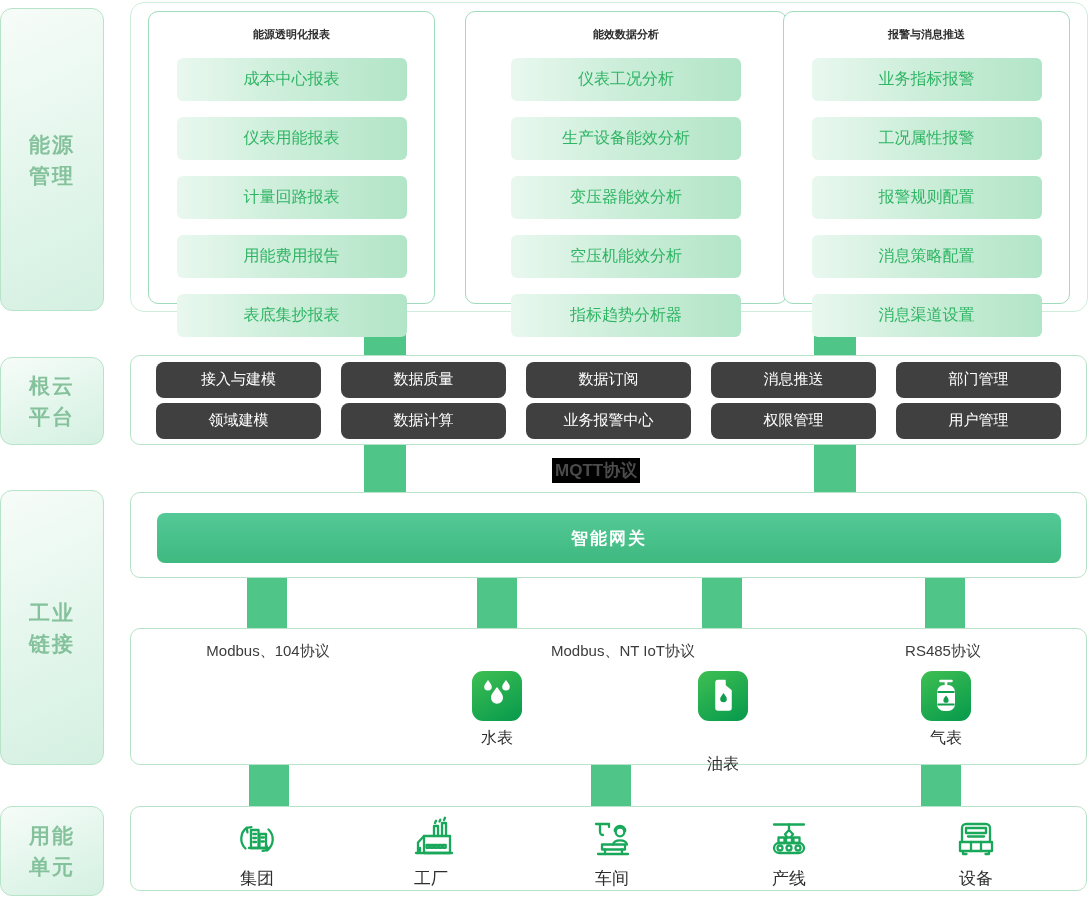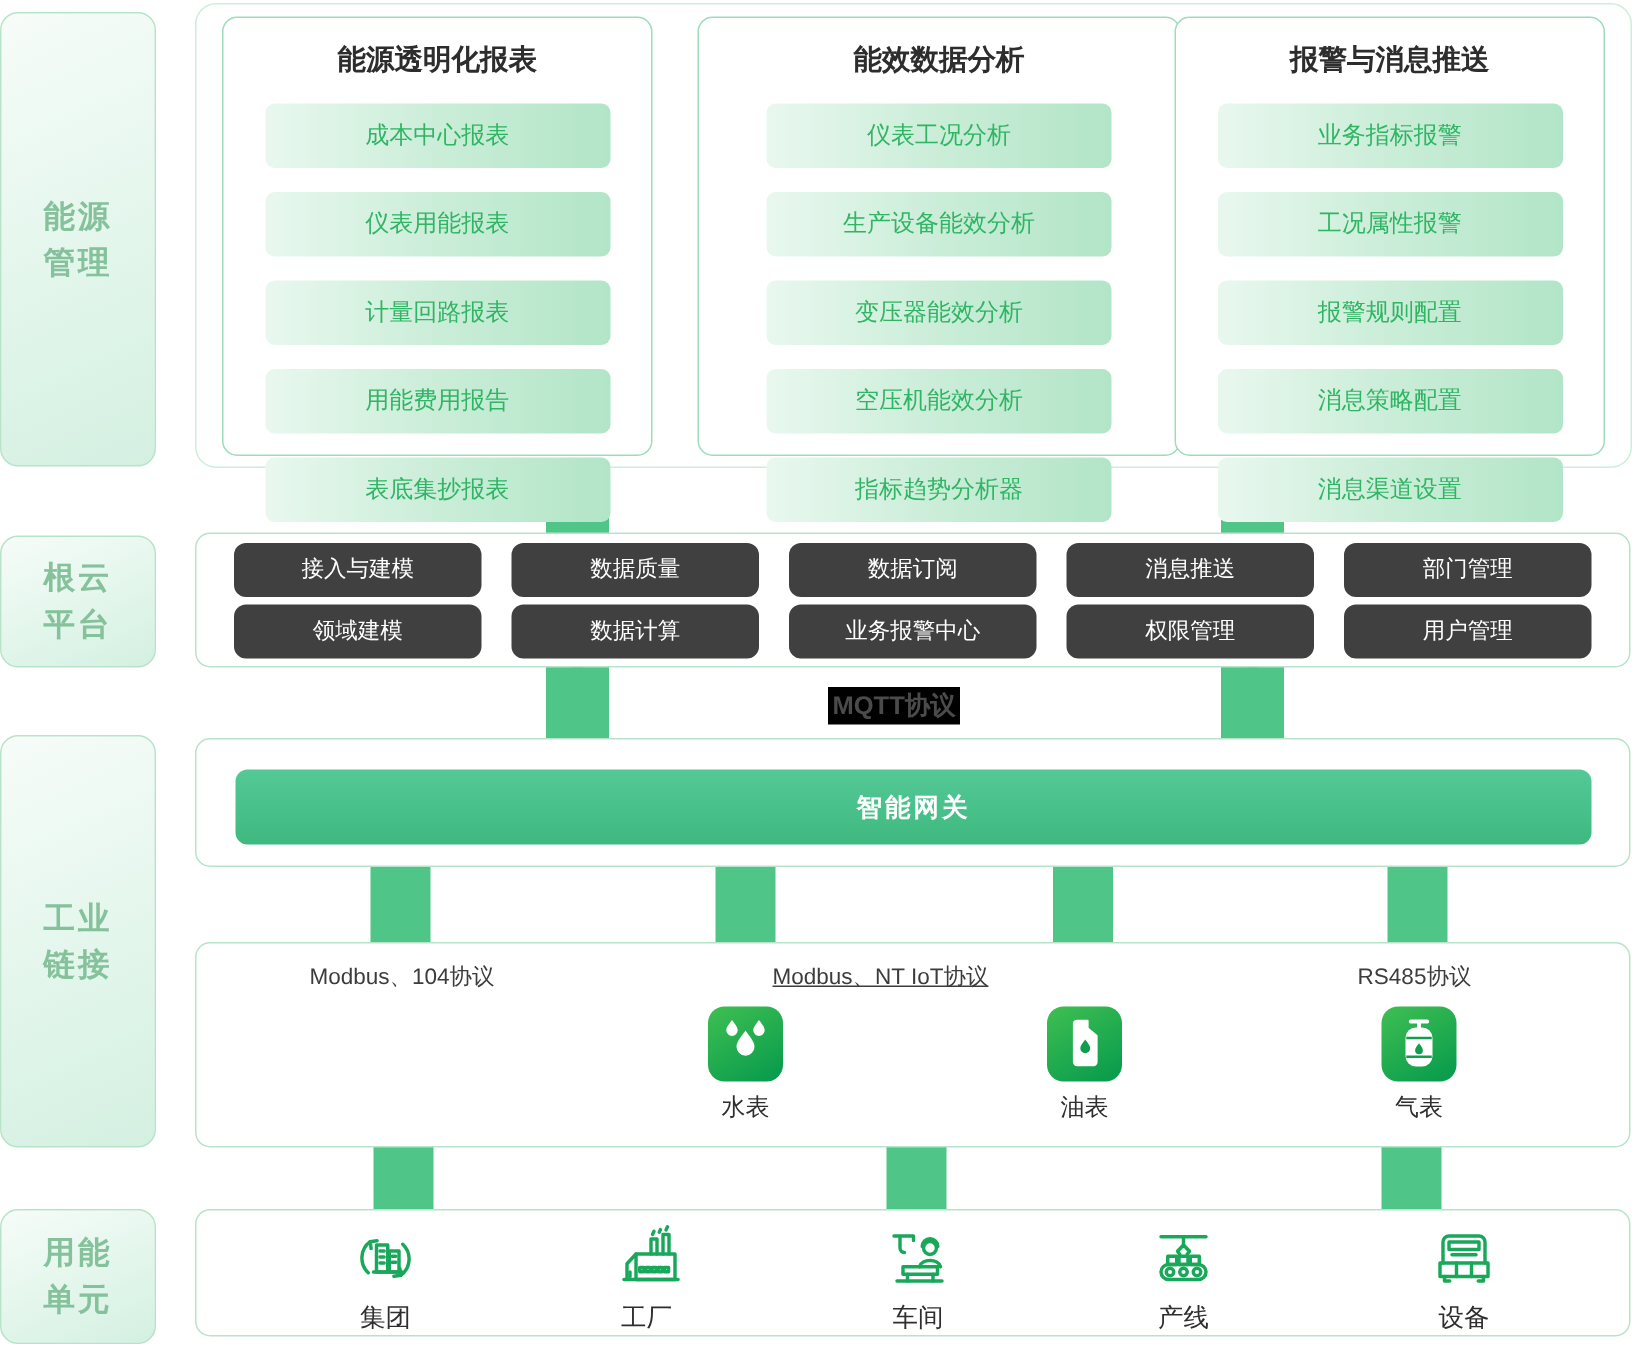--- a/index.html
+++ b/index.html
@@ -12,21 +12,21 @@
     background:linear-gradient(155deg,#f7fcf9 0%,#e6f7ee 45%,#d4f0e1 100%);
     display:flex;align-items:center;justify-content:center;}
   .side-text{color:#85c29c;font-size:21px;font-weight:600;line-height:31px;
     text-align:center;letter-spacing:2px;display:flex;flex-direction:column;}
 
   
   .top-wrap{position:absolute;left:130px;top:2px;width:958px;height:310px;box-sizing:border-box;
     border:1px solid #cdeedb;border-radius:14px;background:#fff;z-index:1;}
   .top-card{position:absolute;top:8px;height:293px;box-sizing:border-box;
     border:1px solid #9edcbb;border-radius:10px;background:#fff;}
-  .card-title{margin-top:15px;text-align:center;font-size:19px;font-weight:700;color:#2d2d2d;}
+  .card-title{margin-top:15px;text-align:center;font-size:11px;font-weight:700;color:#2d2d2d;}
   .chips{margin-top:10px;}
   .chip{width:230px;height:43px;margin:16px auto 6px;border-radius:6px;
     background:linear-gradient(90deg,#e9f8ef 0%,#cdeeda 45%,#b2e5c7 100%);
     display:flex;align-items:center;justify-content:center;
     color:#2fb564;font-size:16px;font-weight:500;}
 
   
   .connector{position:absolute;background:#4fc687;z-index:0;}
   .connector .nub{position:absolute;left:50%;transform:translateX(-50%);
     width:7px;height:6px;background:#27a763;}
@@ -187,36 +187,36 @@
   </div>
 
   <div id="mqtt">MQTT协议</div>
 
   <div class="panel" id="gateway-panel">
     <div class="gateway-bar">智能网关</div>
   </div>
 
   <div class="panel" id="link-panel">
     <div class="protocol" style="left:137px;">Modbus、104协议</div>
-    <div class="protocol" style="left:456px;text-decoration:underline;">Modbus、NT IoT协议</div>
+    <div class="protocol" style="left:492px;">Modbus、NT IoT协议</div>
     <div class="protocol" style="left:812px;">RS485协议</div>
 
 
     <div class="meter" style="left:306px;">
       <div class="meter-icon">
         <svg viewBox="0 0 48 48">
           <path fill="#fff" d="M15 8 C17 10.8 18.8 12.7 18.8 14.8 A3.8 3.8 0 1 1 11.2 14.8 C11.2 12.7 13 10.8 15 8 Z"></path>
           <path fill="#fff" d="M33 8 C35 10.8 36.8 12.7 36.8 14.8 A3.8 3.8 0 1 1 29.2 14.8 C29.2 12.7 31 10.8 33 8 Z"></path>
           <path fill="#fff" d="M24 15 C27.2 19.5 30 22.5 30 25.8 A6 6 0 1 1 18 25.8 C18 22.5 20.8 19.5 24 15 Z"></path>
         </svg>
       </div>
       <div class="meter-label">水表</div>
     </div>
 
-    <div class="meter" style="left:532px;">
+    <div class="meter" style="left:532px;gap:26px;">
       <div class="meter-icon">
         <svg viewBox="0 0 48 48">
           <path fill="#fff" stroke="#fff" stroke-width="1.5" stroke-linejoin="round" d="M20 8.5 h6 v5 l6 5 v17.5 a2 2 0 0 1 -2 2 h-11 a2 2 0 0 1 -2 -2 V10.5 a2 2 0 0 1 2 -2 z"></path>
           <path fill="#0f9e4d" d="M24.5 21 C26.2 23.4 27.8 25 27.8 26.9 A3.3 3.3 0 0 1 21.2 26.9 C21.2 25 22.8 23.4 24.5 21 Z"></path>
         </svg>
       </div>
       <div class="meter-label">油表</div>
     </div>
 
     <div class="meter" style="left:755px;">

